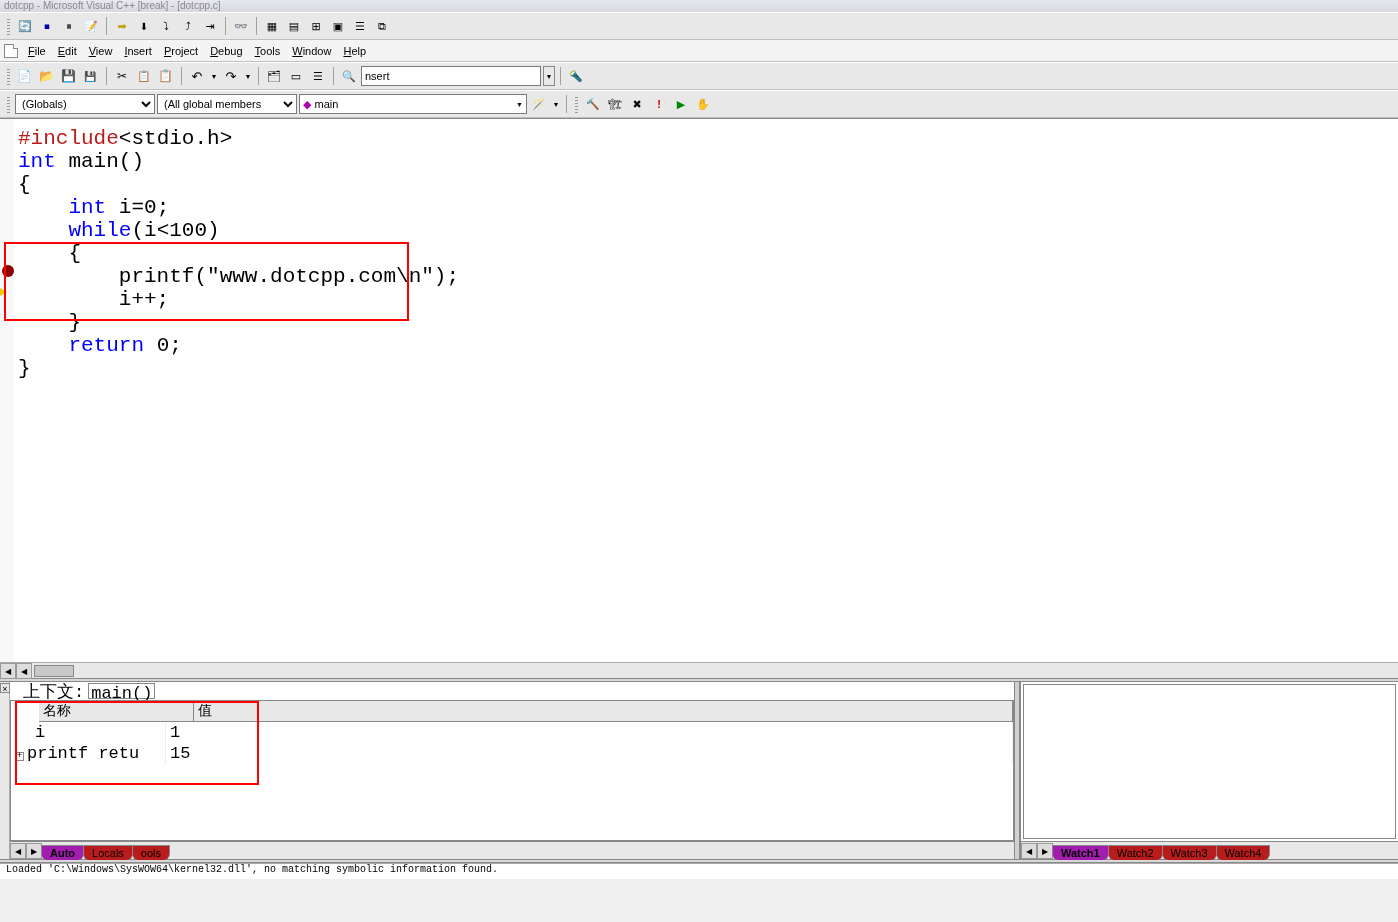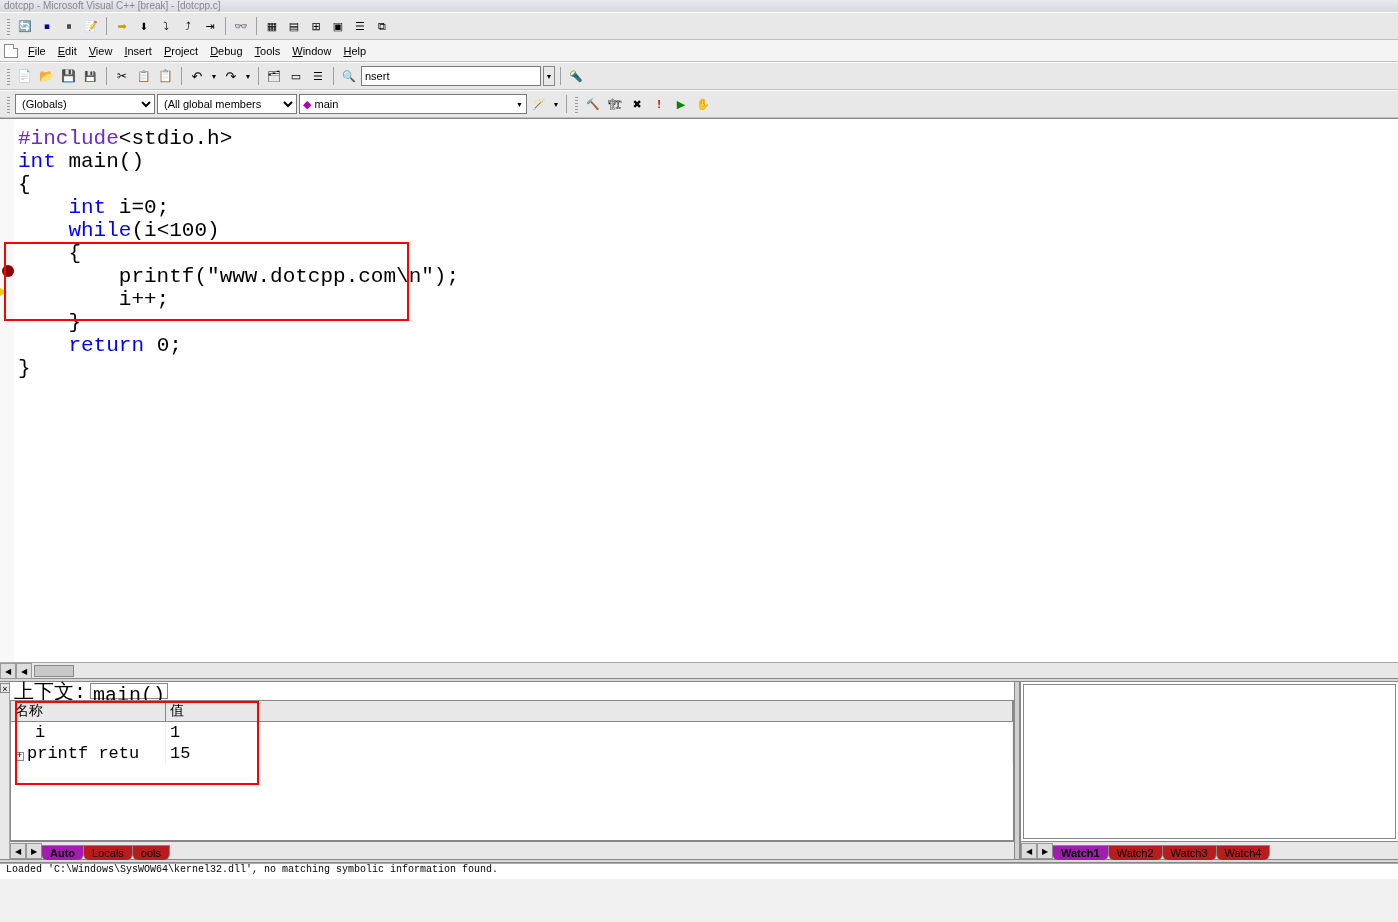--- a/index.html
+++ b/index.html
@@ -17,21 +17,21 @@
 .menubar span.mitem u { text-decoration:underline; }
 .doc-icon { width:14px; height:14px; margin-right:4px; background:#fff; border:1px solid #888; position:relative; }
 .doc-icon::after { content:""; position:absolute; right:-1px; top:-1px; width:4px; height:4px; background:#f4f4f4; border-left:1px solid #888; border-bottom:1px solid #888; }
 
 .combo { height:20px; border:1px solid #7a7a7a; background:#fff; font-size:11px; padding:0 2px; }
 .find-box { width:180px; height:20px; border:1px solid #7a7a7a; background:#fff; padding:0 3px; line-height:18px; }
 
 .main-area { position:relative; height:560px; background:#fff; border-top:1px solid #888; }
 .code-editor { position:absolute; left:0; top:0; right:0; bottom:0; padding:8px 0 0 18px; font-family:"Courier New",monospace; font-size:21px; white-space:pre; line-height:23px; color:#000; }
 .kw { color:#0000ff; }
-.pp { color:#6d28d9; }
+.pp { color:#b91c1c; }
 .gutter { position:absolute; left:0; top:0; width:14px; height:100%; background:#f8f8f8; }
 .breakpoint { position:absolute; left:2px; top:146px; width:12px; height:12px; background:#8b0000; border-radius:50%; }
 .arrow-mark { position:absolute; left:-2px; top:168px; width:0; height:0; border-left:9px solid #efc800; border-top:5px solid transparent; border-bottom:5px solid transparent; }
 .redbox1 { position:absolute; left:4px; top:123px; width:405px; height:79px; border:2px solid #ff0000; pointer-events:none; }
 
 .hscrollbar { position:absolute; left:0; bottom:0; right:0; height:16px; background:#e8e8e8; border-top:1px solid #aaa; }
 .hscrollbar .thumb { position:absolute; left:16px; top:2px; width:40px; height:12px; background:#c8c8c8; border:1px solid #888; }
 .hscrollbtn { position:absolute; top:0; width:16px; height:16px; background:#ddd; border:1px solid #999; display:flex; align-items:center; justify-content:center; font-size:8px; }
 
 
@@ -44,24 +44,24 @@
 .console-vscroll { position:absolute; right:0; top:28px; width:12px; bottom:0; background:#eaeaea; }
 .cursor-block { display:inline-block; width:7px; height:12px; background:#ccc; vertical-align:bottom; }
 .console-ime { position:absolute; left:0; bottom:2px; color:#ccc; font-size:13px;}
 
 
 .splitter { height:4px; background:#d8d8d8; border-top:1px solid #888; border-bottom:1px solid #888; cursor:row-resize; }
 .autos-panel { height:177px; display:flex; background:#fff; position:relative;}
 .panel-grip { width:10px; background:#e8e8e8; border-right:1px solid #aaa; }
 .panel-grip .xbtn { width:10px; height:10px; font-size:9px; text-align:center; border:1px solid #888; margin:1px 0 0 0;}
 .autos-content { flex:1; display:flex; flex-direction:column; }
-.ctx-row { height:18px; display:flex; align-items:center; padding:2px 4px; font-family:"SimSun","Courier New"; font-size:20px;border-radius:7px;}
+.ctx-row { height:18px; display:flex; align-items:center; padding:2px 13px; font-family:"SimSun","Courier New"; font-size:17px;border-radius:7px;}
 .ctx-row .ctxval { border:1px solid #888; background:#fff; padding:0 2px; margin-left:4px; min-width:50px; height:16px;}
 .vars-grid { border:1px solid #888; font-family:"SimSun","Courier New",monospace; font-size:17px; }
-.vars-grid .hdr { display:flex; background:#e8e8e8; }
+.vars-grid .hdr { display:flex; background:#e8e8e8;margin-left:28px; }
 .vars-grid .hdr div { border-right:1px solid #888; border-bottom:1px solid #888; padding:1px 4px; font-size:14px; font-family:"SimSun";}
 .vars-grid .row { display:flex; }
 .vars-grid .row div { border-right:1px solid #eee; padding:1px 4px; }
 .col-name { width:155px; }
 .col-val { flex:1; }
 .expander { display:inline-block; width:9px; height:9px; border:1px solid #888; text-align:center; line-height:7px; font-size:9px; margin-right:3px;}
 .redbox2 { position:absolute; left:15px; top:19px; width:244px; height:84px; border:2px solid #ff0000; pointer-events:none; }
 .panel-tabs { height:18px; display:flex; align-items:flex-end; background:#e8e8e8; border-top:1px solid #888; font-size:11px;}
 .panel-tabs .scrbtn { width:16px; height:16px; border:1px solid #999; background:#ddd; display:inline-flex; align-items:center; justify-content:center; font-size:8px;}
 .panel-tabs .ptab { padding:1px 8px; border:1px solid #888; border-bottom:none; background:#b91c1c; margin-left:-1px; position:relative; top:1px; cursor:pointer; border-radius:0 0 6px 6px;}

